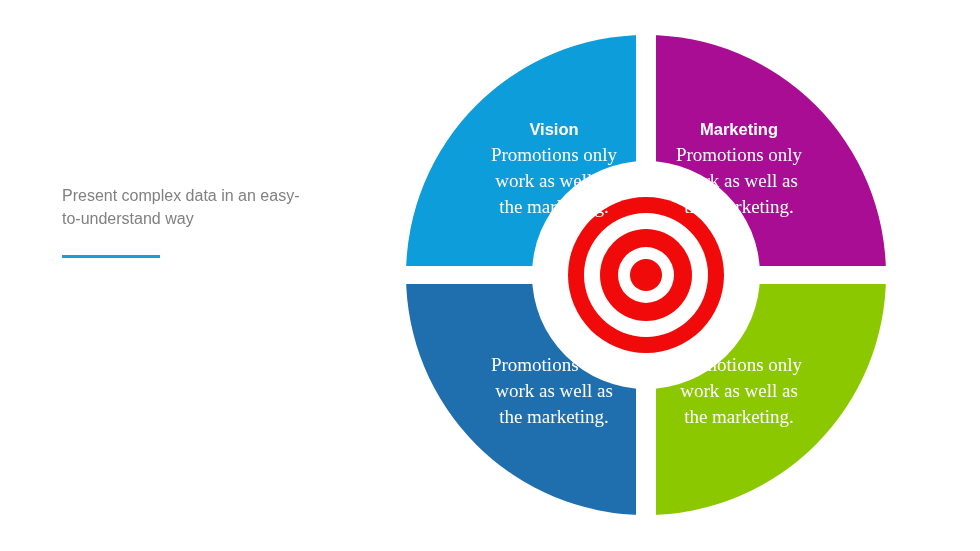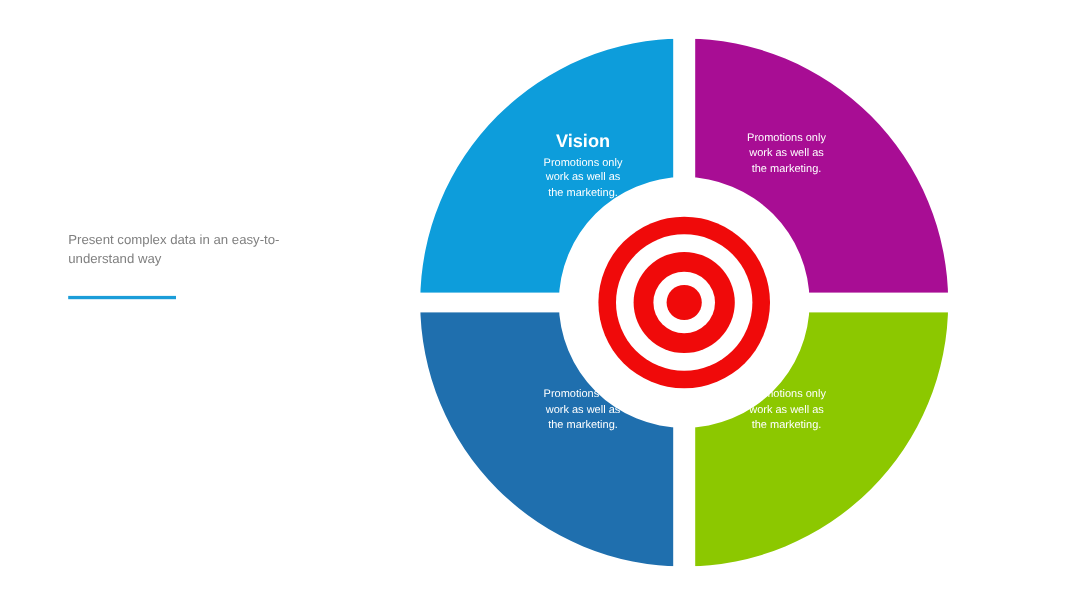--- a/index.html
+++ b/index.html
@@ -30,39 +30,39 @@
   #page-title {
     font-size: 47px;
     line-height: 1.12;
     font-weight: 700;
     color: #1b2a6b;
     letter-spacing: -0.5px;
     white-space: pre-line;
   }
 
   #page-subtitle {
-    margin-top: 27px;
-    font-size: 12px;
+    margin-top: 2px;
+    font-size: 16px;
     line-height: 1.42;
     color: #808080;
     font-weight: 400;
     max-width: 250px;
   }
 
   #accent-rule {
     margin-top: 25px;
     width: 98px;
     height: 3px;
     background: #1b9dd9;
   }
 
   
   #donut-wrap {
     position: absolute;
-    left: 380px;
+    left: 404px;
     top: 35px;
     width: 485px;
     height: 480px;
   }
 
   #donut-svg {
     position: absolute;
     inset: 0;
     width: 485px;
     height: 480px;
@@ -78,23 +78,24 @@
   }
 
   .quadrant-title {
     font-size: 16.5px;
     font-weight: 700;
     line-height: 1.25;
     margin-bottom: 2px;
   }
 
   .quadrant-body {
-    font-size: 10px;
+    font-size: 19px;
     font-weight: 400;
     line-height: 1.38;
+    font-family: Liberation Serif, serif;
   }
 
   
   #label-vision    { left: 55px;  top: 84px; }
   #label-marketing { left: 240px; top: 84px; }
   #label-mission   { left: 55px;  top: 317px; }
   #label-improve   { left: 240px; top: 317px; }
 </style>
 </head>
 <body>
@@ -142,20 +143,21 @@
     </svg>
 
     <div class="quadrant-label" id="label-vision">
       <div class="quadrant-title">Vision</div>
       <div class="quadrant-body" style="white-space: pre-line;">Promotions only
 work as well as
 the marketing.</div>
     </div>
 
     <div class="quadrant-label" id="label-marketing">
+      <div class="quadrant-title">Marketing</div>
       <div class="quadrant-body" style="white-space: pre-line;">Promotions only
 work as well as
 the marketing.</div>
     </div>
 
     <div class="quadrant-label" id="label-mission">
       <div class="quadrant-body" style="white-space: pre-line;">Promotions only
 work as well as
 the marketing.</div>
     </div>

